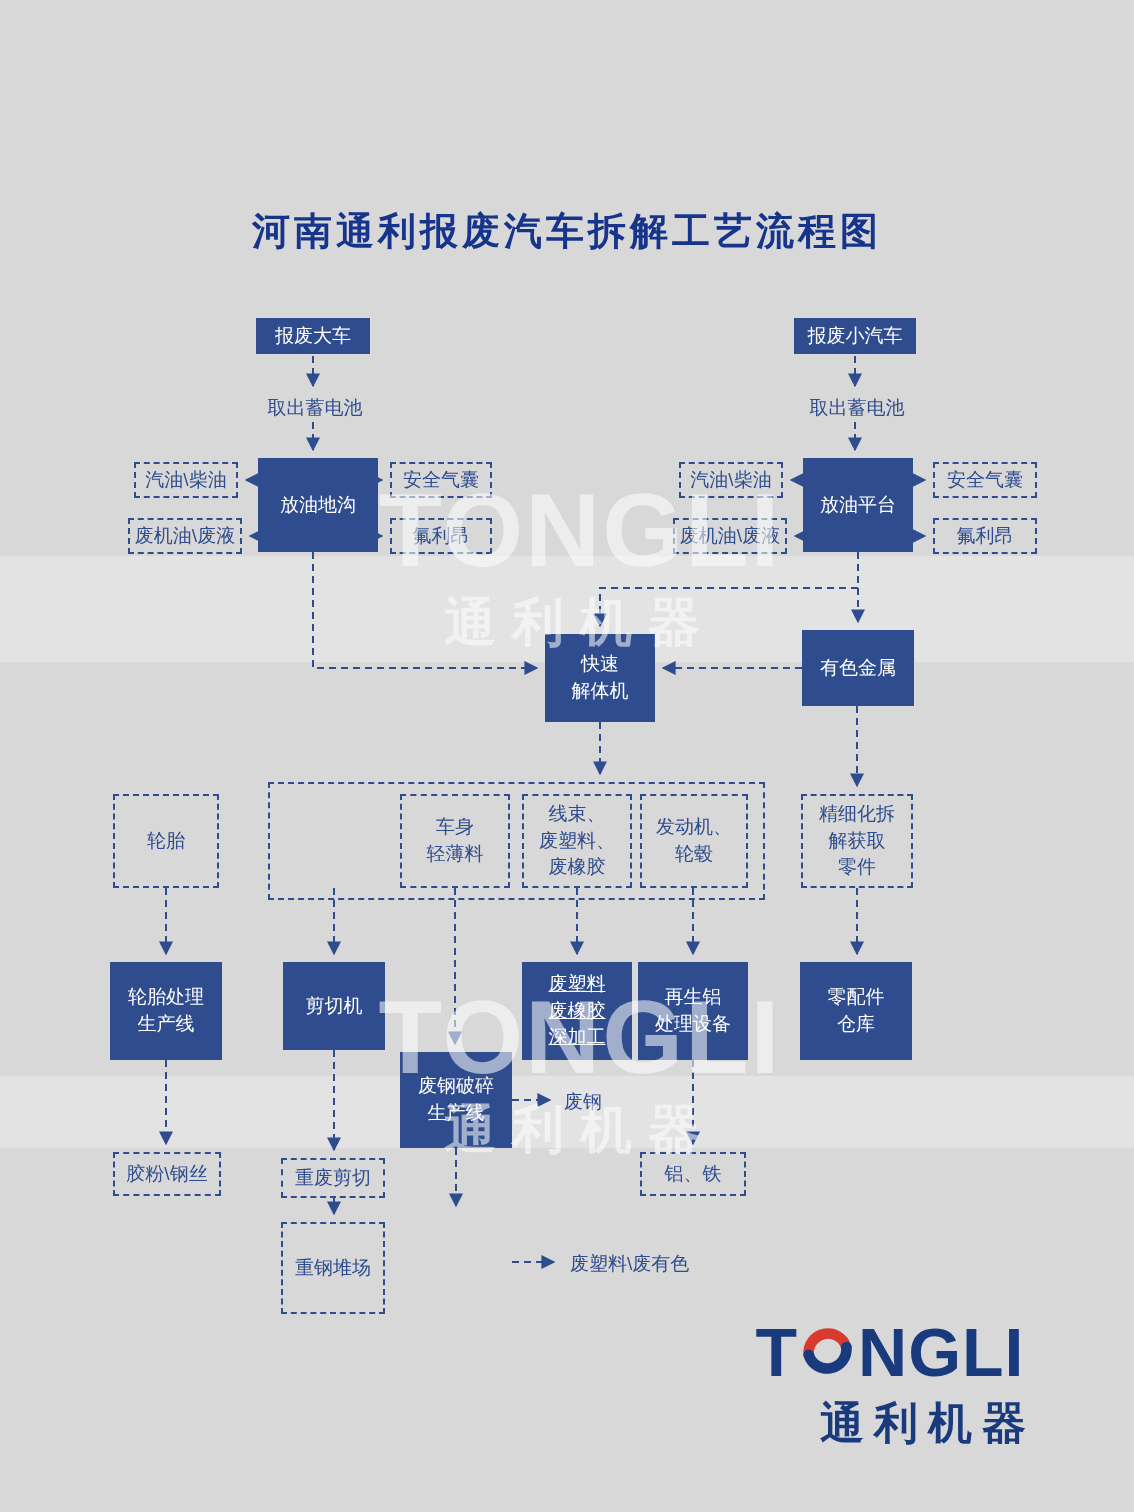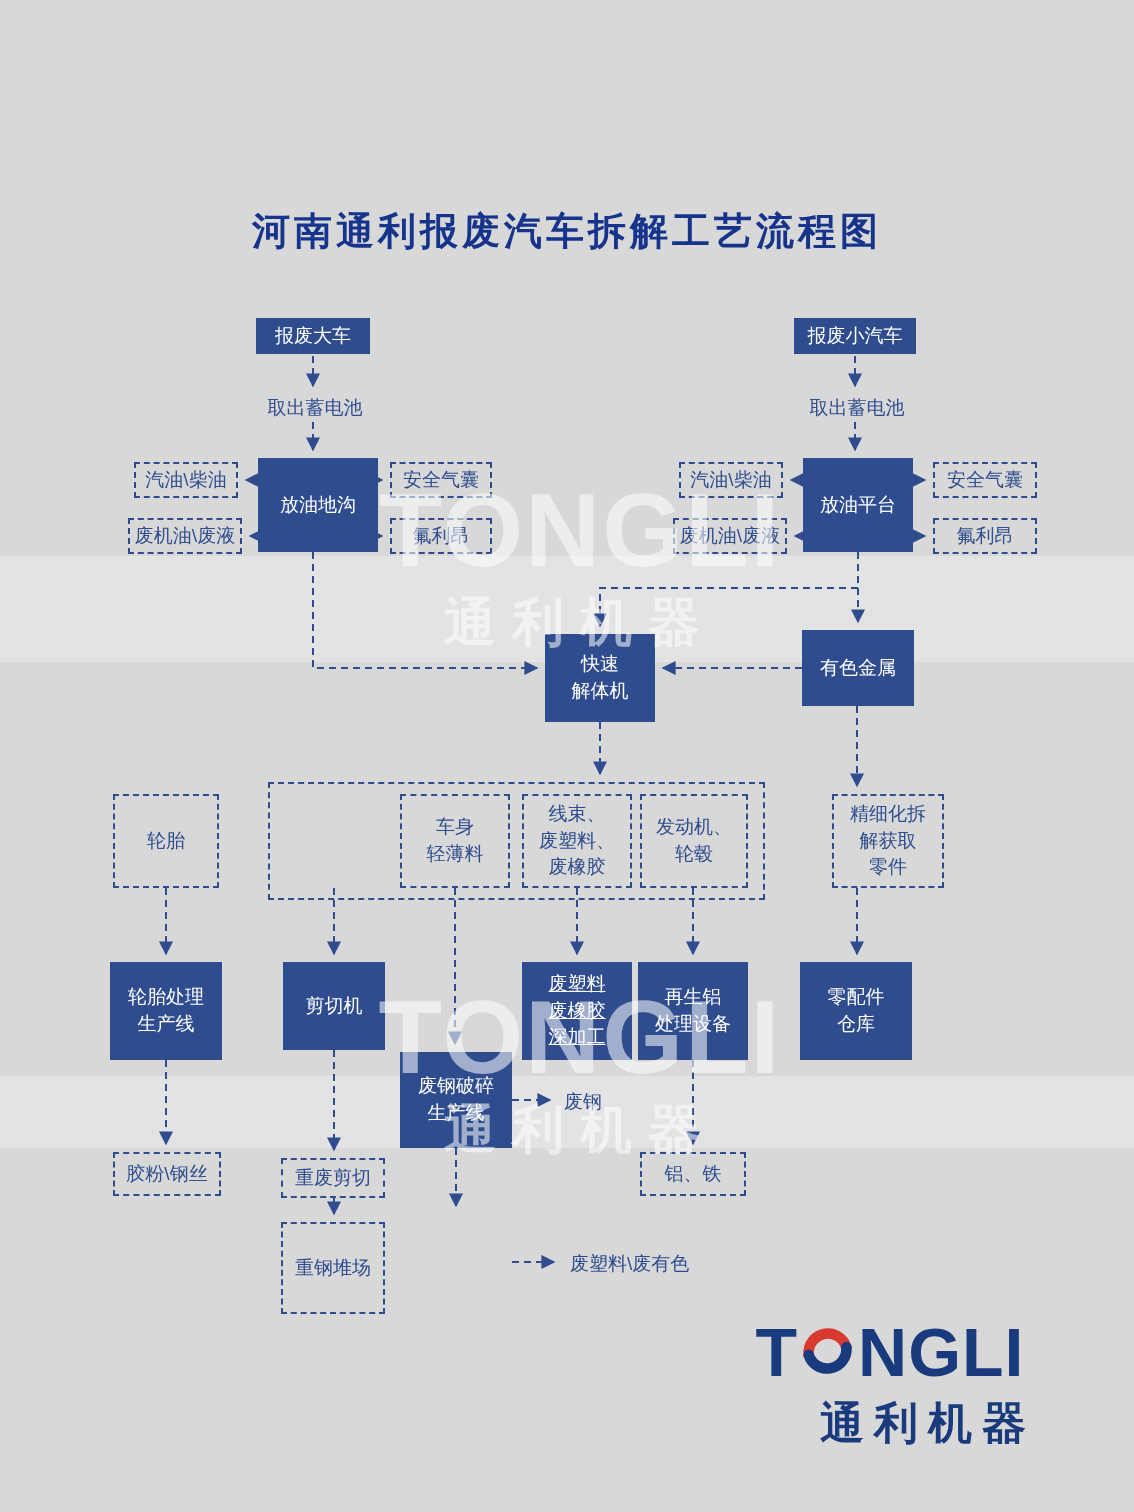--- a/index.html
+++ b/index.html
@@ -125,21 +125,21 @@
 
   <div class="group-frame" style="left:268px;top:782px;width:497px;height:118px;"></div>
   <div class="box dashed" style="left:400px;top:794px;width:110px;height:94px;">车身
 轻薄料</div>
   <div class="box dashed" style="left:522px;top:794px;width:110px;height:94px;">线束、
 废塑料、
 废橡胶</div>
   <div class="box dashed" style="left:640px;top:794px;width:108px;height:94px;">发动机、
 轮毂</div>
   <div class="box dashed" style="left:113px;top:794px;width:106px;height:94px;">轮胎</div>
-  <div class="box dashed" style="left:832px;top:794px;width:112px;height:94px;">精细化拆
+  <div class="box dashed" style="left:801px;top:794px;width:112px;height:94px;">精细化拆
 解获取
 零件</div>
 
   <div class="box solid" style="left:110px;top:962px;width:112px;height:98px;">轮胎处理
 生产线</div>
   <div class="box solid" style="left:283px;top:962px;width:102px;height:88px;">剪切机</div>
   <div class="box solid" style="left:522px;top:962px;width:110px;height:98px;text-decoration:underline;">废塑料
 废橡胶
 深加工</div>
   <div class="box solid" style="left:638px;top:962px;width:110px;height:98px;">再生铝

